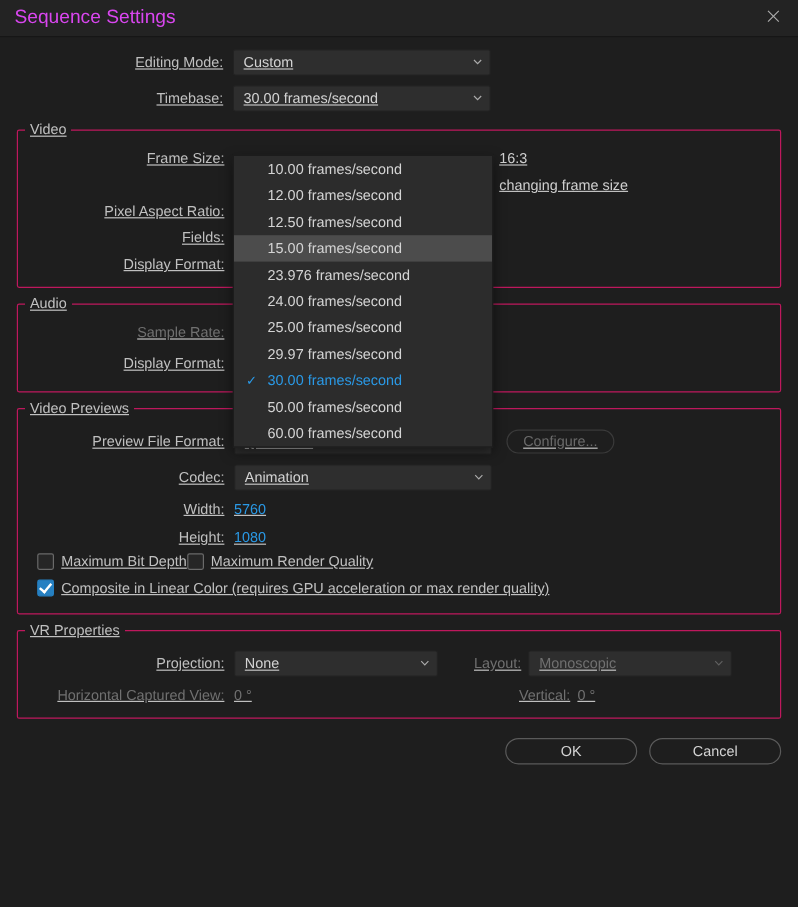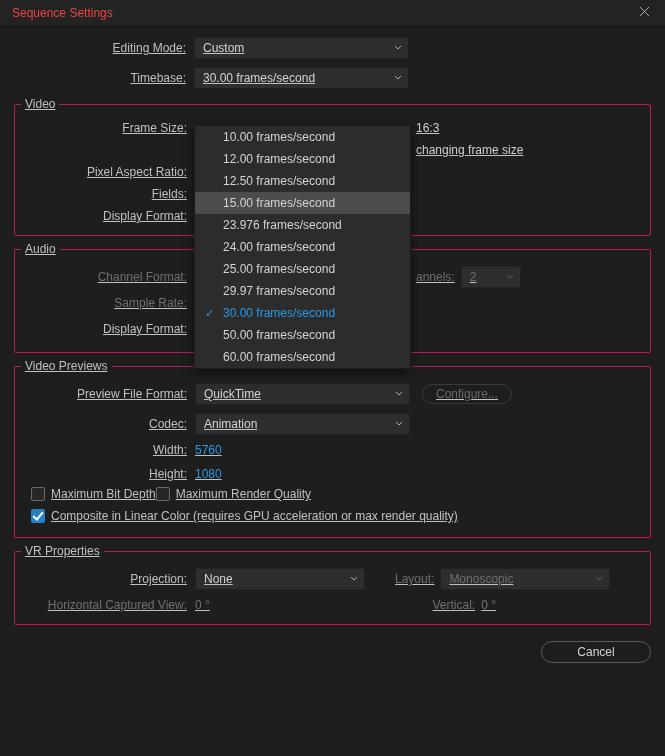--- a/index.html
+++ b/index.html
@@ -11,21 +11,21 @@
     width: 665px;
     height: 756px;
     overflow: hidden;
   }
   .titlebar {
     display:flex; justify-content:space-between; align-items:center;
     padding: 6px 10px 6px 12px;
     background:#232323;
     border-bottom:1px solid #161616;
   }
-  .titlebar .title { color:#ef4444; font-size:12px;}
+  .titlebar .title { color:#d946ef; font-size:16px;}
   .titlebar .close { color:#aaa; width:22px;text-align:center;}
   .dialog-body { padding: 10px 14px 0 14px; text-decoration: underline; }
   .row { display:flex; align-items:center; margin-bottom:8px; }
   .label {
     width:180px; text-align:right; padding-right:8px; color:#c0c0c0;
     font-size:12px;
   }
   .label.dim { color:#707070; }
   .select {
     position:relative;
@@ -161,33 +161,20 @@
         <div class="label">Fields:</div>
       </div>
     <div class="row" style="margin-bottom:0">
         <div class="label">Display Format:</div>
       </div>
   </fieldset>
 
   <fieldset class="section">
     <legend>Audio</legend>
     <div class="row">
-      <div class="label dim">Channel Format:</div>
-      <div style="width:215px"></div>
-      <span class="value dim" style="margin-left:6px">annels:</span>
-      <div class="select small" style="margin-left:6px; color:#707070">
-        <span>2</span>
-        <span class="chev">
-            <svg width="8" height="8" viewBox="0 0 8 8">
-              <path d="M1 2 L4 5 L7 2" stroke="#606060" fill="none" stroke-width="1"></path>
-            </svg>
-          </span>
-      </div>
-    </div>
-    <div class="row">
         <div class="label dim">Sample Rate:</div>
       </div>
     <div class="row" style="margin-bottom:0">
       <div class="label">Display Format:</div>
       <div class="select wide">
         <span>Audio Samples</span>
         <span class="chev">
             <svg width="8" height="8" viewBox="0 0 8 8">
               <path d="M1 2 L4 5 L7 2" stroke="#aaa" fill="none" stroke-width="1"></path>
             </svg>
@@ -284,15 +271,18 @@
         <span class="value dim" style="text-align:right;width:52px">Vertical:</span>
         <span class="value dim">0 °</span>
       </div>
     </div>
   </fieldset>
 
 </div>
 
 <div class="btn-row">
   <span class="btn">
+      <span>OK</span>
+    </span>
+  <span class="btn">
       <span>Cancel</span>
     </span>
 </div>
 
 </body></html>

